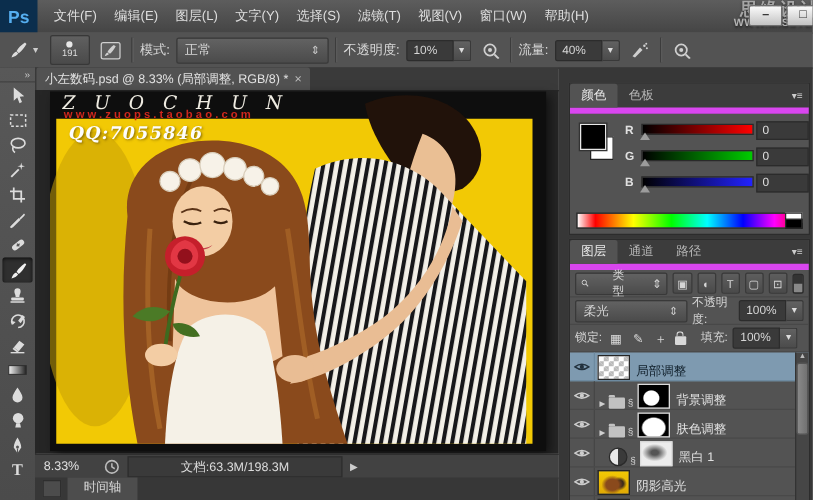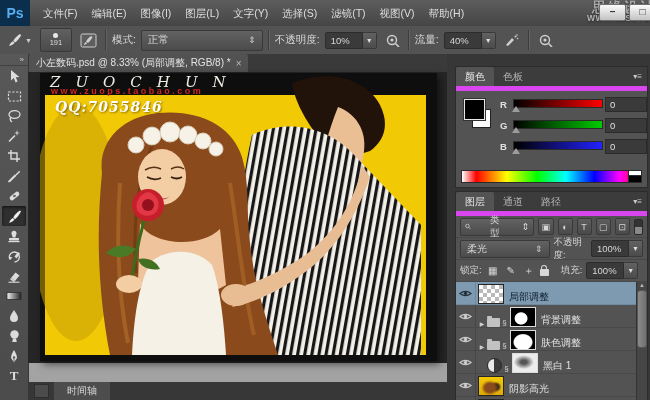--- a/index.html
+++ b/index.html
@@ -178,26 +178,26 @@
 </head>
 <body>
 
 <div id="app">
 
   <div class="titlebar">
     <div class="ps-logo">Ps</div>
     <div class="menus">
       <span class="menu">文件(F)</span>
       <span class="menu">编辑(E)</span>
-      <span class="menu">图像(I)</span>
       <span class="menu">图层(L)</span>
       <span class="menu">文字(Y)</span>
       <span class="menu">选择(S)</span>
       <span class="menu">滤镜(T)</span>
       <span class="menu">视图(V)</span>
+      <span class="menu">窗口(W)</span>
       <span class="menu">帮助(H)</span>
     </div>
     <div class="win-controls">
       <span class="winbtn">–</span>
       <span class="winbtn">□</span>
       <span class="winbtn">×</span>
     </div>
     <div class="wm-top">
       <div class="l1">思缘设计论坛</div>
       <div class="l2">WWW.MISSYUAN.COM</div>
@@ -420,20 +420,29 @@
         <path d="M96,176 C84,170 74,172 66,180 C76,186 88,186 96,176 Z" fill="#4b7a26"></path>
         <path d="M98,186 C108,184 116,188 120,196 C110,198 100,194 98,186 Z" fill="#436f20"></path>
         <ellipse cx="89" cy="211" rx="13" ry="9" fill="#f3cda4"></ellipse>
       </svg>
       <span class="z-title">ZUOCHUN</span>
       <span class="z-url">www.zuops.taobao.com</span>
       <span class="z-qq">QQ:7055846</span>
     </div>
   </div>
 
+  <div class="statusbar">
+    <span class="status-zoom">8.33%</span>
+    <svg width="13" height="13" viewBox="0 0 13 13">
+        <circle cx="6.5" cy="6.5" r="5" fill="none" stroke="#bbb" stroke-width="1.3"></circle>
+        <path d="M6.5,3.5 V6.5 L8.8,8" stroke="#bbb" stroke-width="1.2" fill="none"></path>
+      </svg>
+    <span class="status-field">文档:63.3M/198.3M</span>
+    <span class="status-expand">▶</span>
+  </div>
 
   <div class="timelinerow">
     <span class="tl-box"></span>
     <span class="tl-tab">时间轴</span>
   </div>
 
   <div class="panels">
     <div class="collapse-strip">»</div>
 
     <div class="panel">

